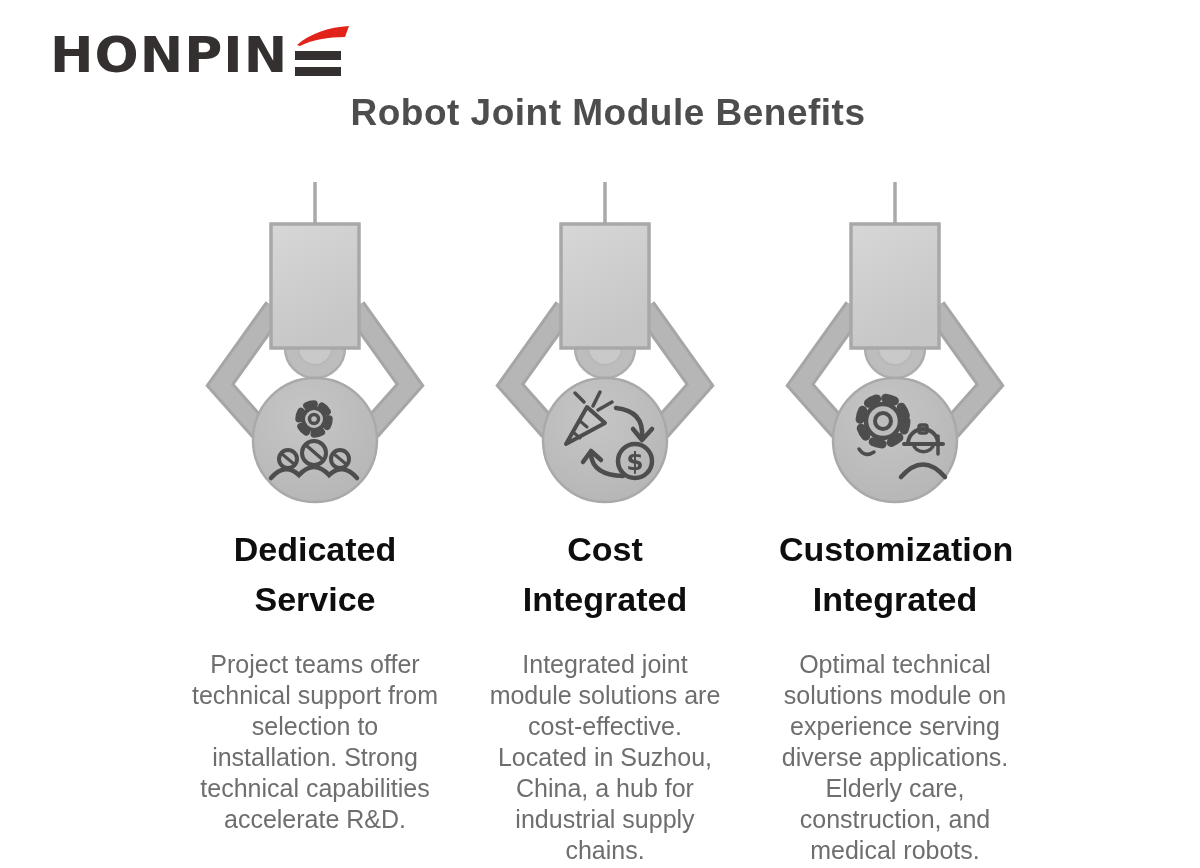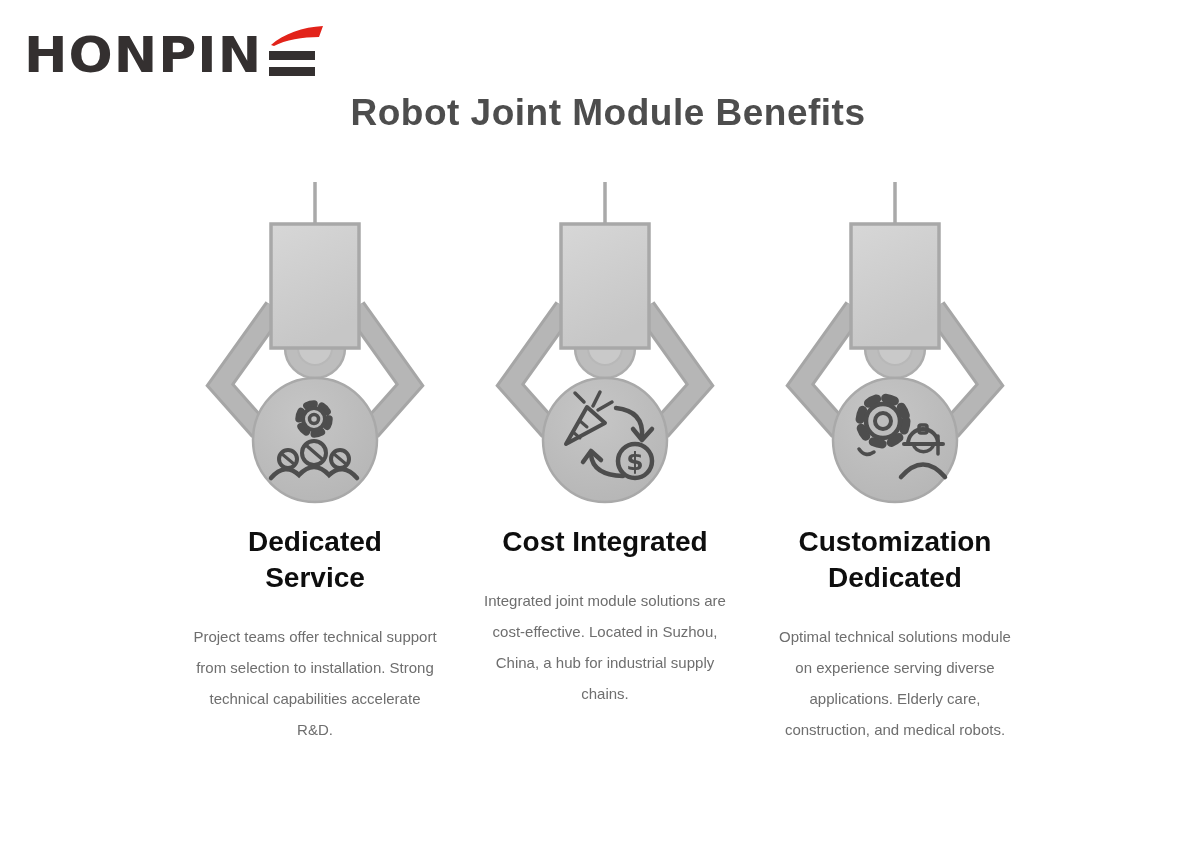--- a/index.html
+++ b/index.html
@@ -1,21 +1,21 @@
 <!DOCTYPE html>
 <html><head>
 <meta charset="utf-8">
 <style>
   html,body{margin:0;padding:0;background:#ffffff;}
   .page{
     position:relative;width:1200px;height:868px;background:#ffffff;
     font-family:"Liberation Sans","DejaVu Sans",sans-serif;overflow:hidden;
   }
   
-  .logo{position:absolute;left:24px;top:26px;display:flex;align-items:flex-end;height:50px;}
+  .logo{position:absolute;left:50px;top:26px;display:flex;align-items:flex-end;height:50px;}
   .logo-text{
     font-family:"DejaVu Sans",sans-serif;font-weight:bold;font-size:52px;line-height:44px;
     color:#343030;letter-spacing:1px;transform:scaleY(0.96);transform-origin:bottom left;
   }
   .logo-e{position:relative;width:52px;height:44px;margin-left:7px;}
   .logo-e .bar{position:absolute;left:0;width:46px;height:9px;background:#343030;}
   .logo-e .bar.mid{bottom:16px;}
   .logo-e .bar.bot{bottom:0;}
   .logo-e svg{position:absolute;left:0;top:-8px;}
   
@@ -23,25 +23,25 @@
     position:absolute;top:92px;left:0;width:100%;text-align:center;
     font-size:37px;font-weight:bold;color:#4d4d4d;letter-spacing:0.5px;
     transform:translateX(8px);
   }
   
   .columns{position:absolute;top:178px;left:50%;transform:translateX(-50%) translateX(5px);display:flex;}
   .benefit{width:290px;display:flex;flex-direction:column;align-items:center;}
   .claw{width:280px;height:330px;}
   .benefit-title{
     margin-top:16px;max-width:232px;text-align:center;
-    font-size:28px;font-weight:bold;color:#0e0e0e;line-height:36px;
+    font-size:34px;font-weight:bold;color:#0e0e0e;line-height:50px;
   }
   .benefit-desc{
     margin-top:25px;width:248px;text-align:center;
-    font-size:15px;color:#6e6e6e;line-height:31px;
+    font-size:25px;color:#6e6e6e;line-height:31px;
   }
   .defs-holder{position:absolute;width:0;height:0;overflow:hidden;}
 </style>
 </head>
 <body>
 
 <div class="page">
 
   <svg class="defs-holder" aria-hidden="true">
     <defs>
@@ -152,18 +152,18 @@
           <circle cx="128" cy="243" r="8" stroke-width="4"></circle>
           <path d="M104 271 Q110 280 119 274" stroke-width="3.5"></path>
           <path d="M153 266 A 15 15 0 0 1 183 266" stroke-width="4"></path>
           <rect x="164" y="247" width="8" height="8" rx="2" stroke-width="3.5"></rect>
           <line x1="149" y1="266" x2="188" y2="266" stroke-width="4"></line>
           <path d="M158 266 A 11 11 0 0 0 179 266" stroke-width="3.5"></path>
           <line x1="183" y1="258" x2="183" y2="276" stroke-width="3.5"></line>
           <path d="M146 299 Q168 274 190 299" stroke-width="4.5"></path>
         </g>
       </svg>
-      <div class="benefit-title">Customization Dedicated</div>
+      <div class="benefit-title">Customization Integrated</div>
       <div class="benefit-desc">Optimal technical solutions module on experience serving diverse applications. Elderly care, construction, and medical robots.</div>
     </div>
 
   </div>
 </div>
 
 </body></html>

